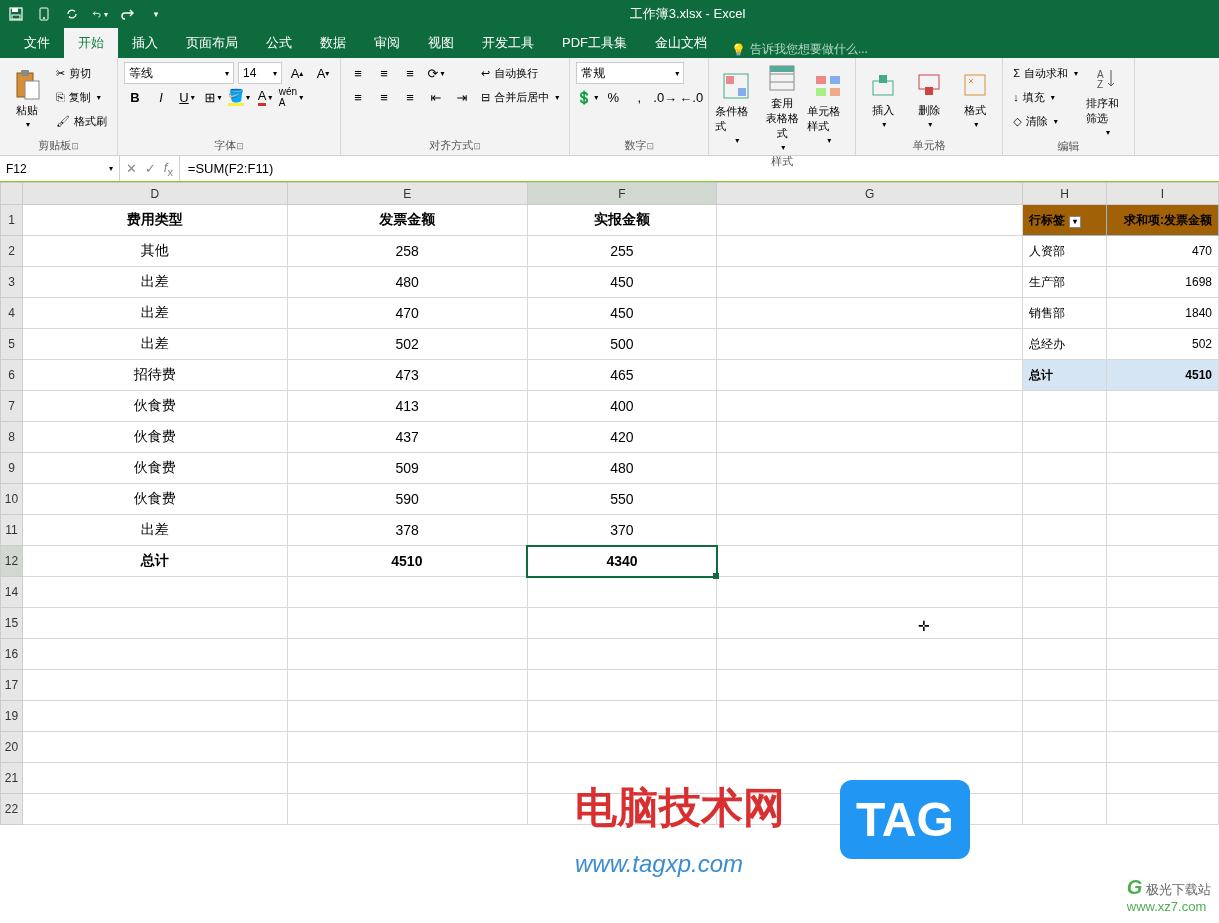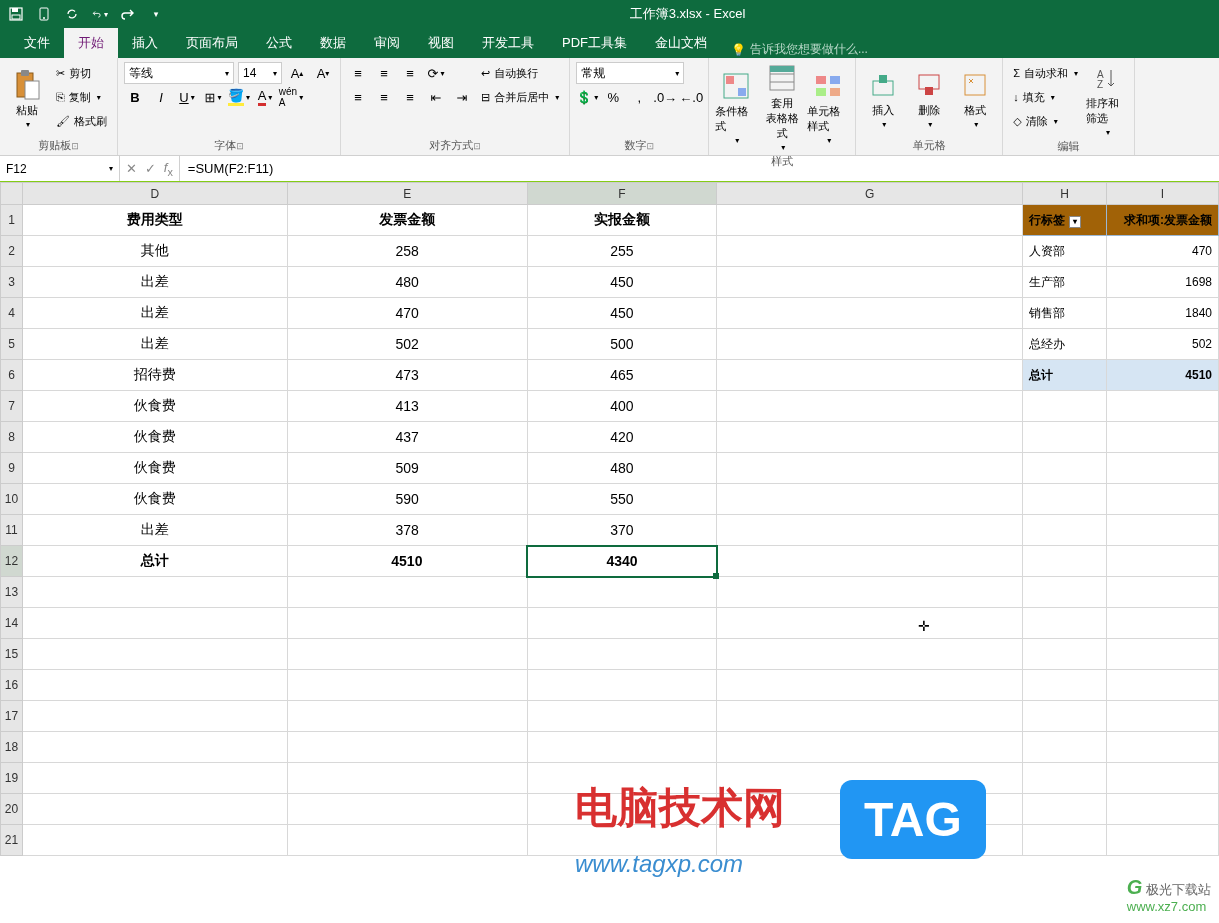--- a/index.html
+++ b/index.html
@@ -7,21 +7,21 @@
 
 
 .titlebar { background: #0e6b3e; height: 28px; display: flex; align-items: center; color: #fff; padding: 0 8px; }
 .qat { display: flex; gap: 12px; align-items: center; }
 .qat-icon { width: 16px; height: 16px; display: flex; align-items: center; justify-content: center; cursor: pointer; color: #fff; }
 .title-text { flex: 1; text-align: center; font-size: 13px; color: #fff; }
 
 
 .ribbon-tabs { background: #0e6b3e; height: 30px; display: flex; align-items: flex-end; padding-left: 10px; }
 .ribbon-tab { padding: 6px 14px; color: #fff; font-size: 13px; cursor: pointer; }
-.ribbon-tab.active { background: #f3f3f3; color: #701a75; }
+.ribbon-tab.active { background: #f3f3f3; color: #15803d; }
 .tell-me { color: #b8d8c8; font-size: 12px; margin-left: 10px; display: flex; align-items: center; gap: 4px; }
 
 
 .ribbon { background: #f3f3f3; height: 98px; display: flex; border-bottom: 1px solid #d0d0d0; }
 .rgroup { border-right: 1px solid #d8d8d8; padding: 4px 6px 2px 6px; display: flex; flex-direction: column; justify-content: space-between; }
 .rgroup-content { display: flex; gap: 4px; flex: 1; }
 .rgroup-label { text-align: center; font-size: 11px; color: #555; padding-top: 2px; display: flex; justify-content: center; align-items: center; }
 .rgroup-label .launcher { font-size: 9px; color: #888; cursor: pointer; }
 .rbtn-large { display: flex; flex-direction: column; align-items: center; justify-content: center; width: 42px; gap: 2px; cursor: pointer; font-size: 11px; }
 .rbtn-large .icon { width: 32px; height: 32px; display: flex; align-items: center; justify-content: center; font-size: 20px; }
@@ -49,21 +49,21 @@
 .fill-handle { position: absolute; right: -3px; bottom: -3px; width: 6px; height: 6px; background: #0e6b3e; }
 .pivot-hdr { background: #a16207; font-weight: bold; border: 1px solid #9bb7d5 !important; text-align: left !important; padding-left: 6px !important; font-size: 12px !important; }
 .pivot-cell { text-align: left !important; padding-left: 6px !important; font-size: 12px !important; }
 .pivot-val { text-align: right !important; padding-right: 6px !important; font-size: 12px !important; }
 .pivot-total { background: #d6e5f3; font-weight: bold; }
 .filter-icon { display: inline-block; width: 12px; height: 12px; border: 1px solid #888; background: #fff; font-size: 8px; line-height: 10px; text-align: center; margin-left: 4px; }
 
 
 .watermark1 { position: absolute; left: 575px; top: 780px; font-size: 42px; font-weight: bold; color: #d83030; font-family: "Microsoft YaHei"; }
 .watermark1-url { position: absolute; left: 575px; top: 850px; font-size: 24px; color: #3a8dd0; font-style: italic; }
-.tag-badge { position: absolute; left: 840px; top: 780px; background: #2196f3; color: #fff; font-size: 48px; font-weight: bold; padding: 12px 24px; border-radius: 12px; }
+.tag-badge { position: absolute; left: 840px; top: 780px; background: #2196f3; color: #fff; font-size: 48px; font-weight: bold; padding: 12px 16px; border-radius: 12px; }
 .jg-logo { position: absolute; right: 8px; bottom: 9px; font-size: 13px; color: #666; }
 .jg-logo .g { color: #4caf50; font-size: 20px; font-weight: bold; font-style: italic; }
 
 
 .cursor-cross { position: absolute; left: 918px; top: 618px; font-size: 14px; color: #000; }
 
 svg { display: block; }
 </style>
 </head>
 <body>
@@ -520,29 +520,20 @@
   <tr>
         <th class="rowhdr" style="background:#d0d8d0">12</th>
         <td class="boldcell">总计</td>
         <td class="boldcell">4510</td>
         <td class="boldcell selected">4340<div class="fill-handle"></div></td>
         <td></td>
         <td></td>
         <td></td>
       </tr>
   <tr>
-        <th class="rowhdr">13</th>
-        <td></td>
-        <td></td>
-        <td></td>
-        <td></td>
-        <td></td>
-        <td></td>
-      </tr>
-  <tr>
         <th class="rowhdr">14</th>
         <td></td>
         <td></td>
         <td></td>
         <td></td>
         <td></td>
         <td></td>
       </tr>
   <tr>
         <th class="rowhdr">15</th>
@@ -565,48 +556,48 @@
   <tr>
         <th class="rowhdr">17</th>
         <td></td>
         <td></td>
         <td></td>
         <td></td>
         <td></td>
         <td></td>
       </tr>
   <tr>
-        <th class="rowhdr">18</th>
-        <td></td>
-        <td></td>
-        <td></td>
-        <td></td>
-        <td></td>
-        <td></td>
-      </tr>
-  <tr>
         <th class="rowhdr">19</th>
         <td></td>
         <td></td>
         <td></td>
         <td></td>
         <td></td>
         <td></td>
       </tr>
   <tr>
         <th class="rowhdr">20</th>
         <td></td>
         <td></td>
         <td></td>
         <td></td>
         <td></td>
         <td></td>
       </tr>
   <tr>
         <th class="rowhdr">21</th>
+        <td></td>
+        <td></td>
+        <td></td>
+        <td></td>
+        <td></td>
+        <td></td>
+      </tr>
+  <tr>
+        <th class="rowhdr">22</th>
         <td></td>
         <td></td>
         <td></td>
         <td></td>
         <td></td>
         <td></td>
       </tr>
 </tbody>
   </table>
 

